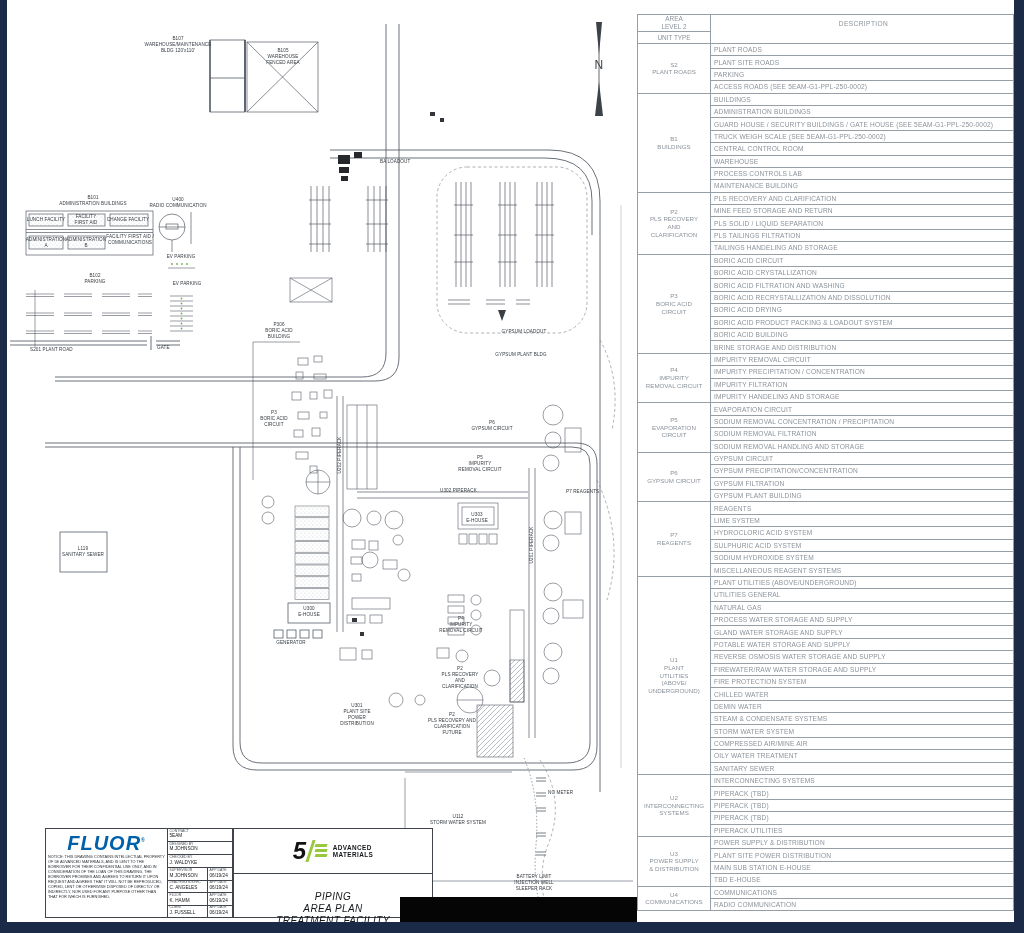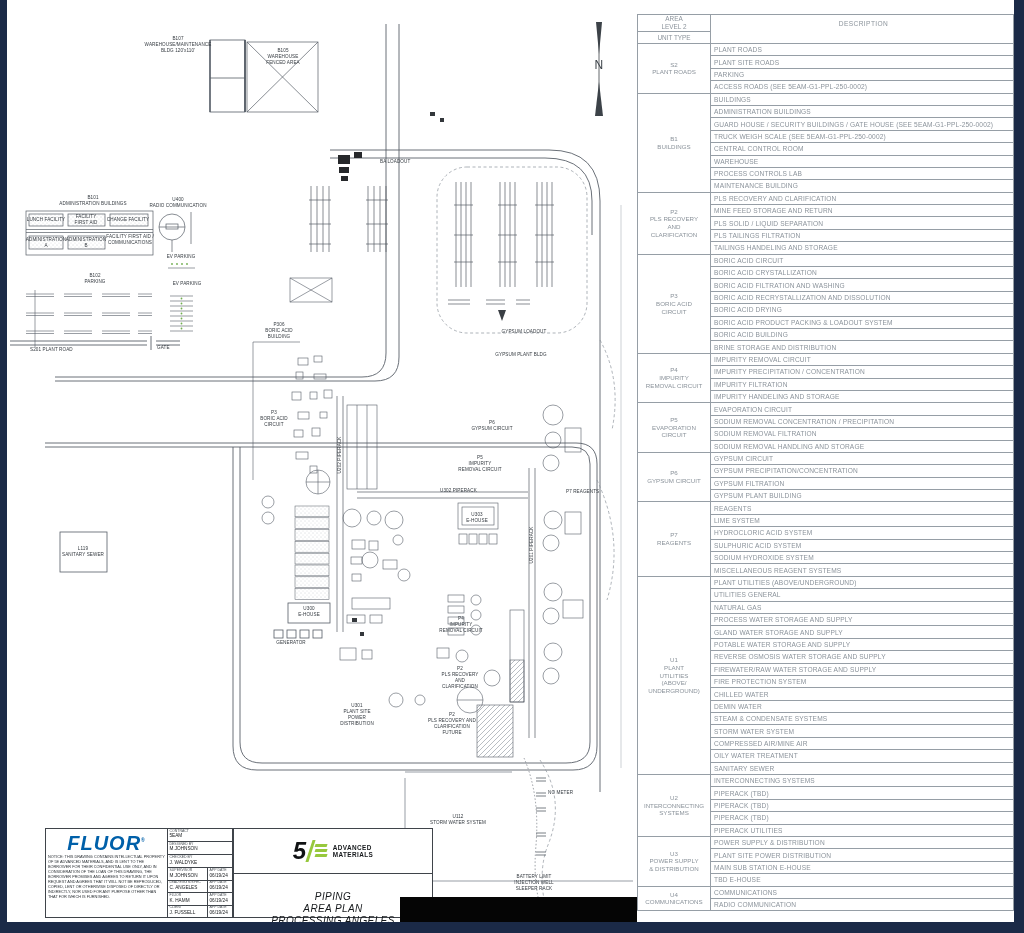--- a/index.html
+++ b/index.html
@@ -710,21 +710,21 @@
         <i></i>
       </span>
     <span class="ptext">
       <span>ADVANCED</span>
       <span>MATERIALS</span>
     </span>
   </div>
   <div id="tb-title">
     <div>PIPING</div>
     <div>AREA PLAN</div>
-    <div>PROCESSING ANGELES</div>
+    <div>TREATMENT FACILITY</div>
   </div>
   <div id="tb-bottom">
     <div class="bcell" id="cell-scale">
       <span class="flab">SCALE</span>
       <span class="bval">1"=60'</span>
     </div>
     <div class="bcell" id="cell-dwg">
       <span class="flab">DRAWING NUMBER</span>
       <span class="bval">5EAM-G1-PPL-250-00001</span>
     </div>

